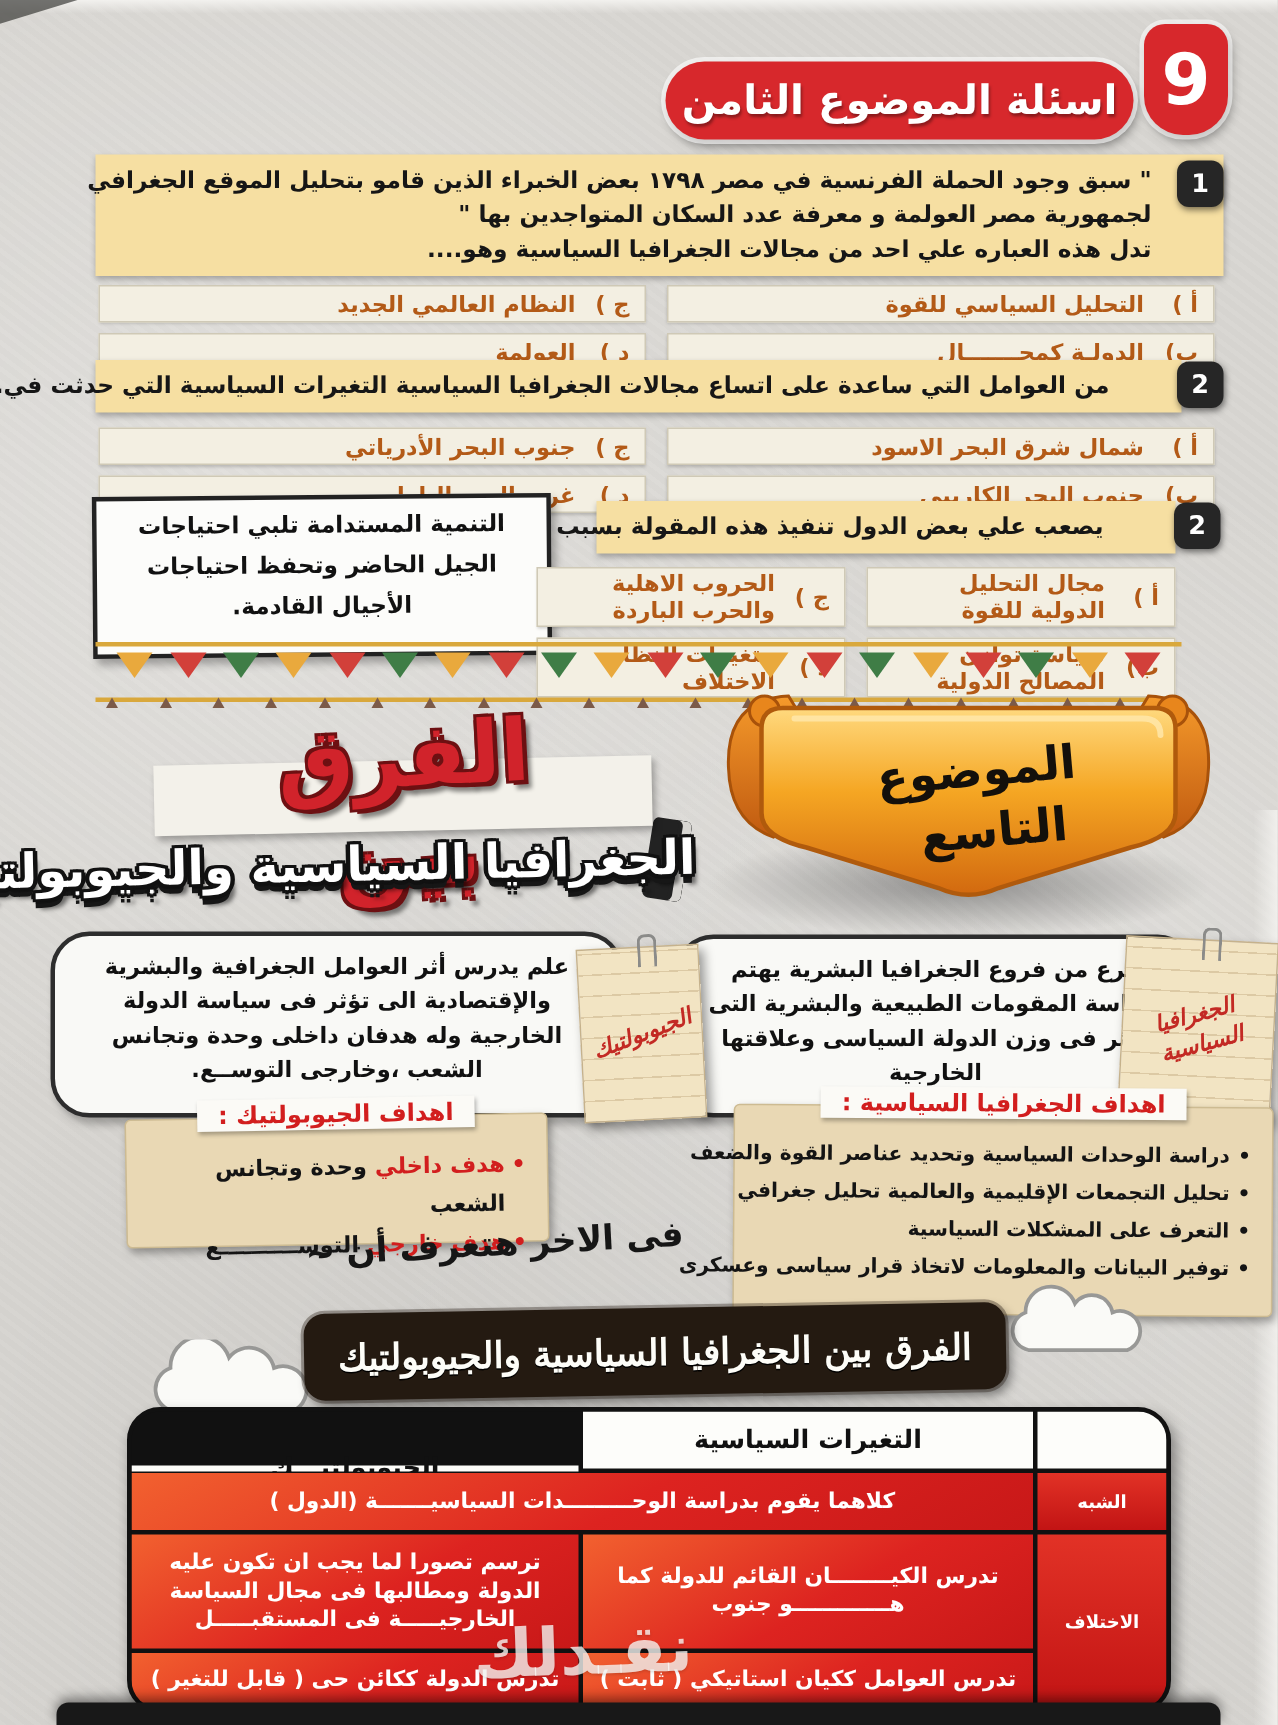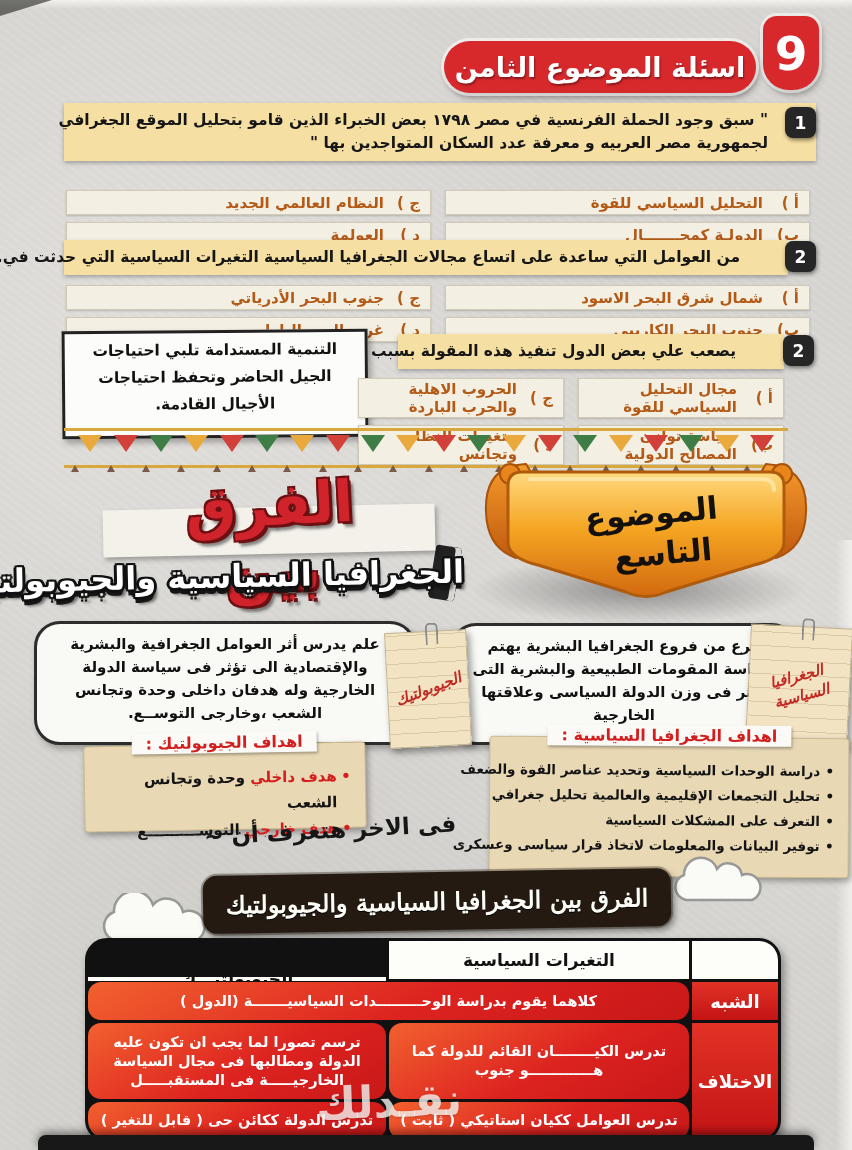--- a/index.html
+++ b/index.html
@@ -103,42 +103,43 @@
   .cmp-banner span{color:#fdfdf8;font-family:"DejaVu Serif",serif;font-weight:bold;font-size:24px;white-space:nowrap;text-shadow:0 1px 0 #000;}
   .cloud{position:absolute;}
 
   
   .cmp-table{position:absolute;left:85px;top:938px;width:690px;height:198px;background:#111;
     border:3px solid #111;border-radius:22px;overflow:hidden;
     display:grid;grid-template-columns:86px 300px 1fr;grid-template-rows:38px 38px 76px 1fr;gap:3px;
     box-shadow:3px 5px 9px rgba(0,0,0,.4);}
   .cell{display:flex;align-items:center;justify-content:center;text-align:center;padding:2px 8px;}
   .cell.head{background:#fdfdfa;color:#111;font-weight:800;font-size:17px;}
-  .cell.red{background:linear-gradient(150deg,#f2612f 0%,#dd2320 55%,#c81818 100%);color:#fff;font-weight:800;font-size:14.5px;line-height:19px;border-radius:13px;}
-  .cell.label{background:linear-gradient(180deg,#e23226,#c21414);color:#fff;font-weight:800;font-size:18px;}
+  .cell.red{background:linear-gradient(150deg,#f2612f 0%,#dd2320 55%,#c81818 100%);color:#fff;font-weight:800;font-size:14.5px;line-height:19px;}
+  .cell.label{background:linear-gradient(180deg,#e23226,#c21414);color:#fff;font-weight:800;font-size:12px;}
   .watermark{position:absolute;left:316px;top:1076px;font-size:44px;font-weight:800;color:rgba(248,248,246,.78);
     transform:rotate(-2deg);letter-spacing:3px;z-index:5;text-shadow:0 1px 2px rgba(0,0,0,.15);}
 </style>
 </head>
 <body>
 
 <div class="page">
   <div class="texture"></div>
   <div class="top-strip"></div>
   <div class="corner-dark"></div>
   <div class="right-tear"></div>
 
   <div class="badge9">9</div>
   <div class="header-pill">
     <span>اسئلة الموضوع الثامن</span>
   </div>
 
   <div class="qyellow" style="left:64px;top:103px;right:36px;">
     <div class="ln">" سبق وجود الحملة الفرنسية في مصر ١٧٩٨ بعض الخبراء الذين قامو بتحليل الموقع الجغرافي</div>
-    <div class="ln">لجمهورية مصر العربيه و معرفة عدد السكان المتواجدين بها "</div>
+    <div class="ln">لجمهورية مصر العولمة و معرفة عدد السكان المتواجدين بها "</div>
+    <div class="ln">تدل هذه العباره علي احد من مجالات الجغرافيا السياسية وهو....</div>
   </div>
   <div class="qbadge" style="right:36px;top:107px;">1</div>
   <div class="opt-grid" style="left:66px;right:42px;top:190px;">
     <div class="opt">
         <span class="letter">أ )</span>
         <span>التحليل السياسي للقوة</span>
       </div>
     <div class="opt">
         <span class="letter">ج )</span>
         <span>النظام العالمي الجديد</span>
@@ -177,33 +178,33 @@
   </div>
 
   <div class="sidebox">التنمية المستدامة تلبي احتياجات الجيل الحاضر وتحفظ احتياجات الأجيال القادمة.</div>
   <div class="qyellow" style="left:398px;top:334px;right:68px;padding-left:10px;">
     <div class="ln">يصعب علي بعض الدول تنفيذ هذه المقولة بسبب</div>
   </div>
   <div class="qbadge" style="right:38px;top:335px;">2</div>
   <div class="opt-grid" style="left:358px;right:68px;top:378px;">
     <div class="opt">
         <span class="letter">أ )</span>
-        <span>مجال التحليل السياسي للقوة</span>
+        <span>مجال التحليل الدولية للقوة</span>
       </div>
     <div class="opt">
         <span class="letter">ج )</span>
         <span>الحروب الاهلية والحرب الباردة</span>
       </div>
     <div class="opt">
         <span class="letter">ب)</span>
         <span>سياسة توازن المصالح الدولية</span>
       </div>
     <div class="opt">
         <span class="letter">د )</span>
-        <span>متغيرات النظام وتجانس</span>
+        <span>متغيرات النظام الاختلاف</span>
       </div>
   </div>
 
   <div class="divider">
     <i class="tri"></i>
       <i class="tri"></i>
       <i class="tri"></i>
       <i class="tri"></i>
       <i class="tri"></i>
     <i class="tri"></i>

